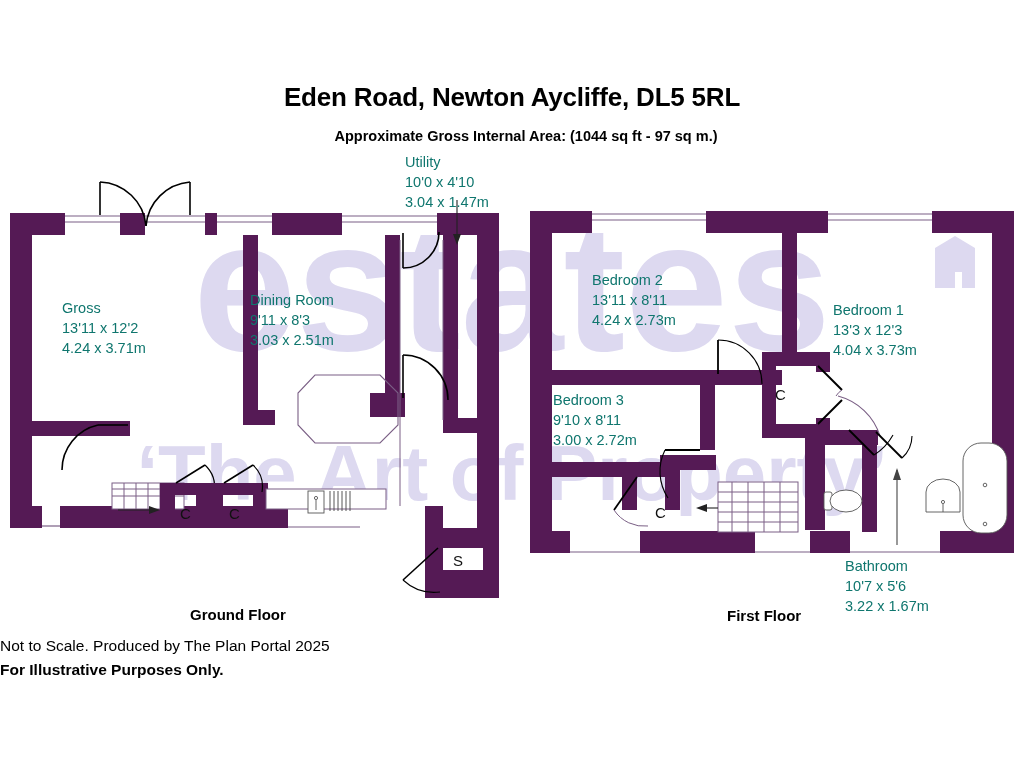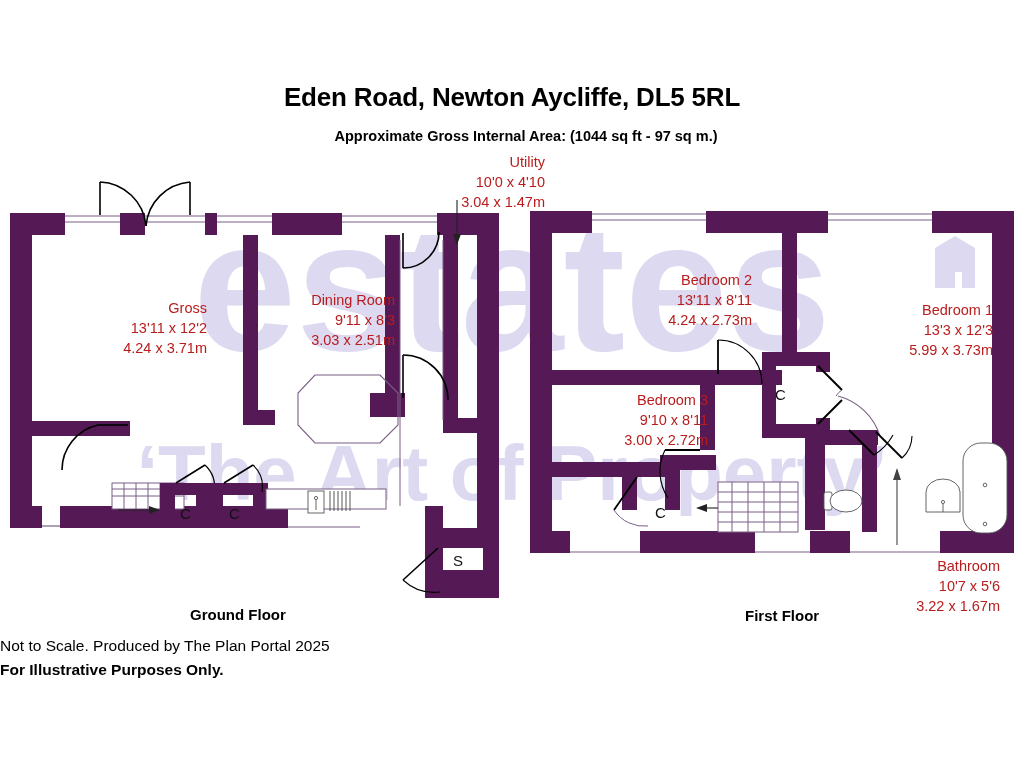--- a/index.html
+++ b/index.html
@@ -38,21 +38,21 @@
     font-size: 14.5px;
     font-weight: bold;
     padding-left: 14px;
   }
   .floor-label {
     position: absolute;
     font-size: 15px;
     font-weight: bold;
   }
   #ground-floor-label { left: 190px; top: 606px; }
-  #first-floor-label  { left: 727px; top: 607px; margin-left: 18px; }
+  #first-floor-label  { left: 727px; top: 607px; }
 
   .footer-line1 {
     position: absolute;
     left: 0;
     top: 637px;
     width: 1024px;
     text-align: left;
     font-size: 15.5px;
   }
   .footer-line2 {
@@ -61,25 +61,25 @@
     top: 661px;
     width: 1024px;
     text-align: left;
     font-size: 15.5px;
     font-weight: bold;
   }
 
   
   .room {
     position: absolute;
-    text-align: right;
+    text-align: left;
     font-size: 14.5px;
     line-height: 20px;
     white-space: nowrap;
-    color: #b91c1c;
+    color: #0f766e;
   }
   .room .rname { display:block; }
   .room .rimp  { display:block; }
   .room .rmet  { display:block; }
 
   svg.plan-svg {
     position: absolute;
     left: 0; top: 0;
     width: 1024px;
     height: 768px;
@@ -417,21 +417,21 @@
 
   <div class="room" style="left:592px; top:270px; width:160px;">
     <span class="rname">Bedroom 2</span>
     <span class="rimp">13'11 x 8'11</span>
     <span class="rmet">4.24 x 2.73m</span>
   </div>
 
   <div class="room" style="left:833px; top:300px; width:160px;">
     <span class="rname">Bedroom 1</span>
     <span class="rimp">13'3 x 12'3</span>
-    <span class="rmet">5.99 x 3.73m</span>
+    <span class="rmet">4.04 x 3.73m</span>
   </div>
 
   <div class="room" style="left:553px; top:390px; width:155px;">
     <span class="rname">Bedroom 3</span>
     <span class="rimp">9'10 x 8'11</span>
     <span class="rmet">3.00 x 2.72m</span>
   </div>
 
   <div class="room" style="left:845px; top:556px; width:155px;">
     <span class="rname">Bathroom</span>

